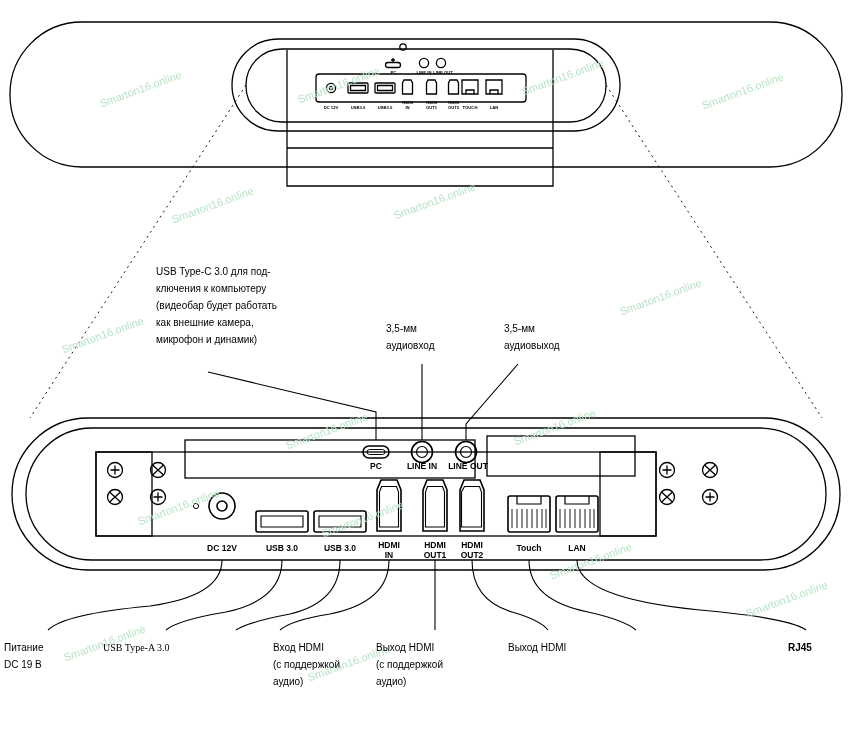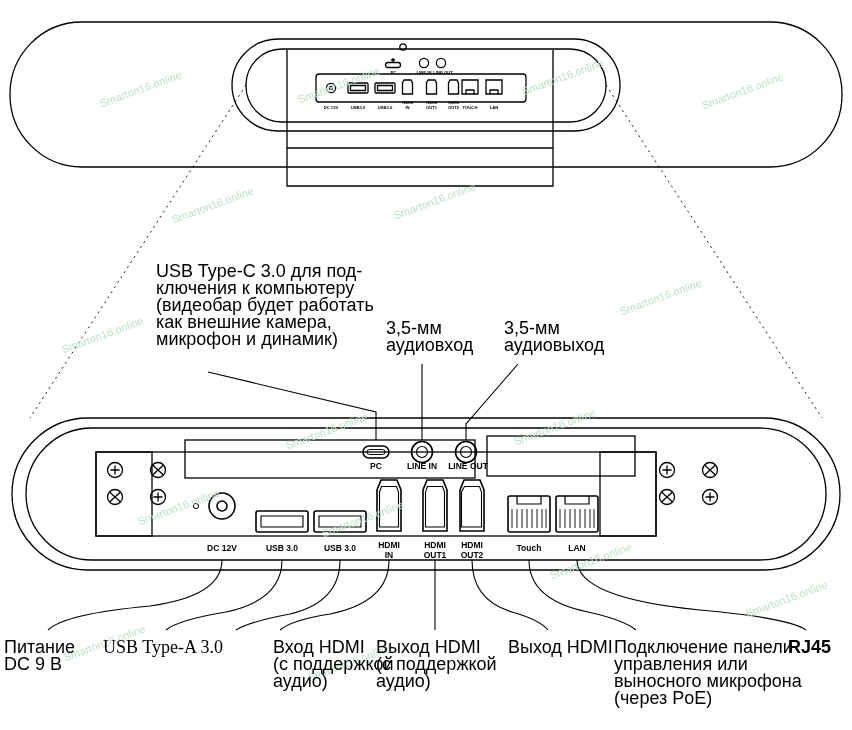--- a/index.html
+++ b/index.html
@@ -20,21 +20,21 @@
   }
   #stage svg.layer {
     position: absolute;
     left: 0;
     top: 0;
     width: 852px;
     height: 730px;
   }
   .txt {
     position: absolute;
-    font-size: 18px;
+    font-size: 10px;
     line-height: 17px;
     color: #000;
     white-space: pre;
   }
   .port-lab {
     position: absolute;
     font-size: 8.5px;
     font-weight: bold;
     line-height: 10px;
     text-align: center;
@@ -244,28 +244,24 @@
 ключения к компьютеру
 (видеобар будет работать
 как внешние камера,
 микрофон и динамик)</div>
   <div class="txt" style="left:386px; top:320px;">3,5-мм
 аудиовход</div>
   <div class="txt" style="left:504px; top:320px;">3,5-мм
 аудиовыход</div>
 
   <div class="txt" style="left:4px;   top:639px;">Питание
-DC 9 В</div>
+DC 19 В</div>
   <div class="txt" style="left:103px; top:639px;font-family:Liberation Serif, serif;">USB Type-A 3.0</div>
   <div class="txt" style="left:231px; top:639px;margin-left:42px;">Вход HDMI
 (с поддержкой
 аудио)</div>
   <div class="txt" style="left:376px; top:639px;">Выход HDMI
 (с поддержкой
 аудио)</div>
   <div class="txt" style="left:508px; top:639px;">Выход HDMI</div>
-  <div class="txt" style="left:614px; top:639px;">Подключение панели
-управления или
-выносного микрофона
-(через PoE)</div>
   <div class="txt" style="left:788px; top:639px;font-weight:bold;">RJ45</div>
 
 </div>
 
 </body></html>

